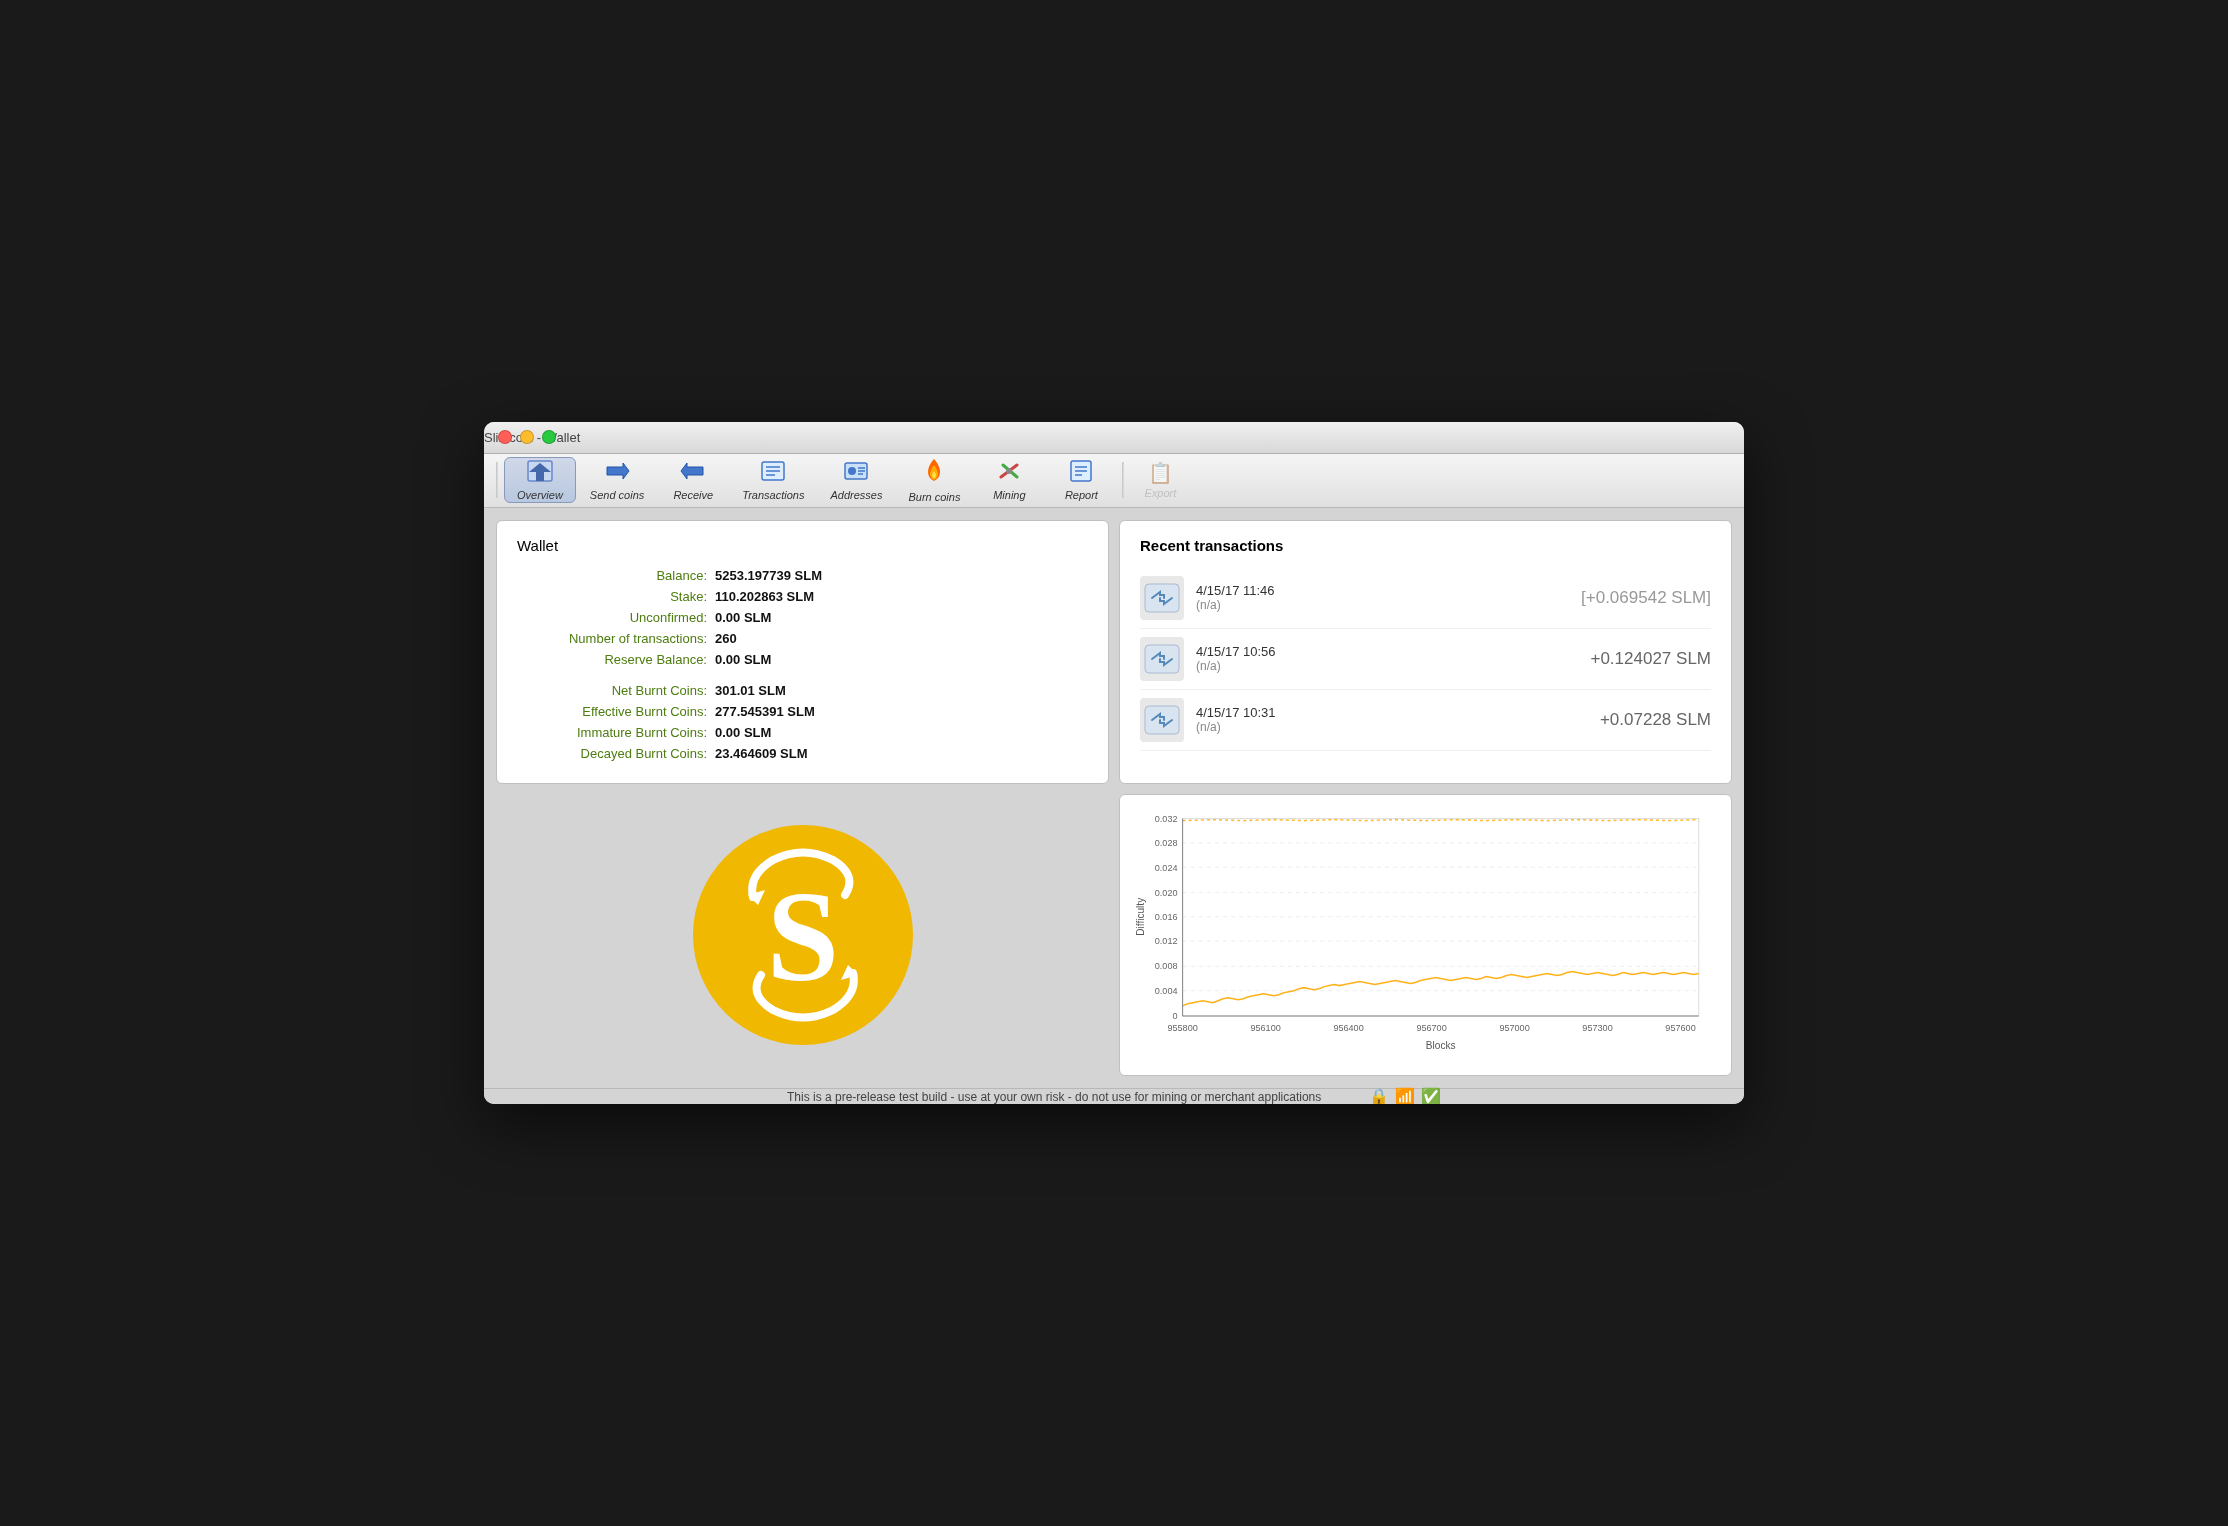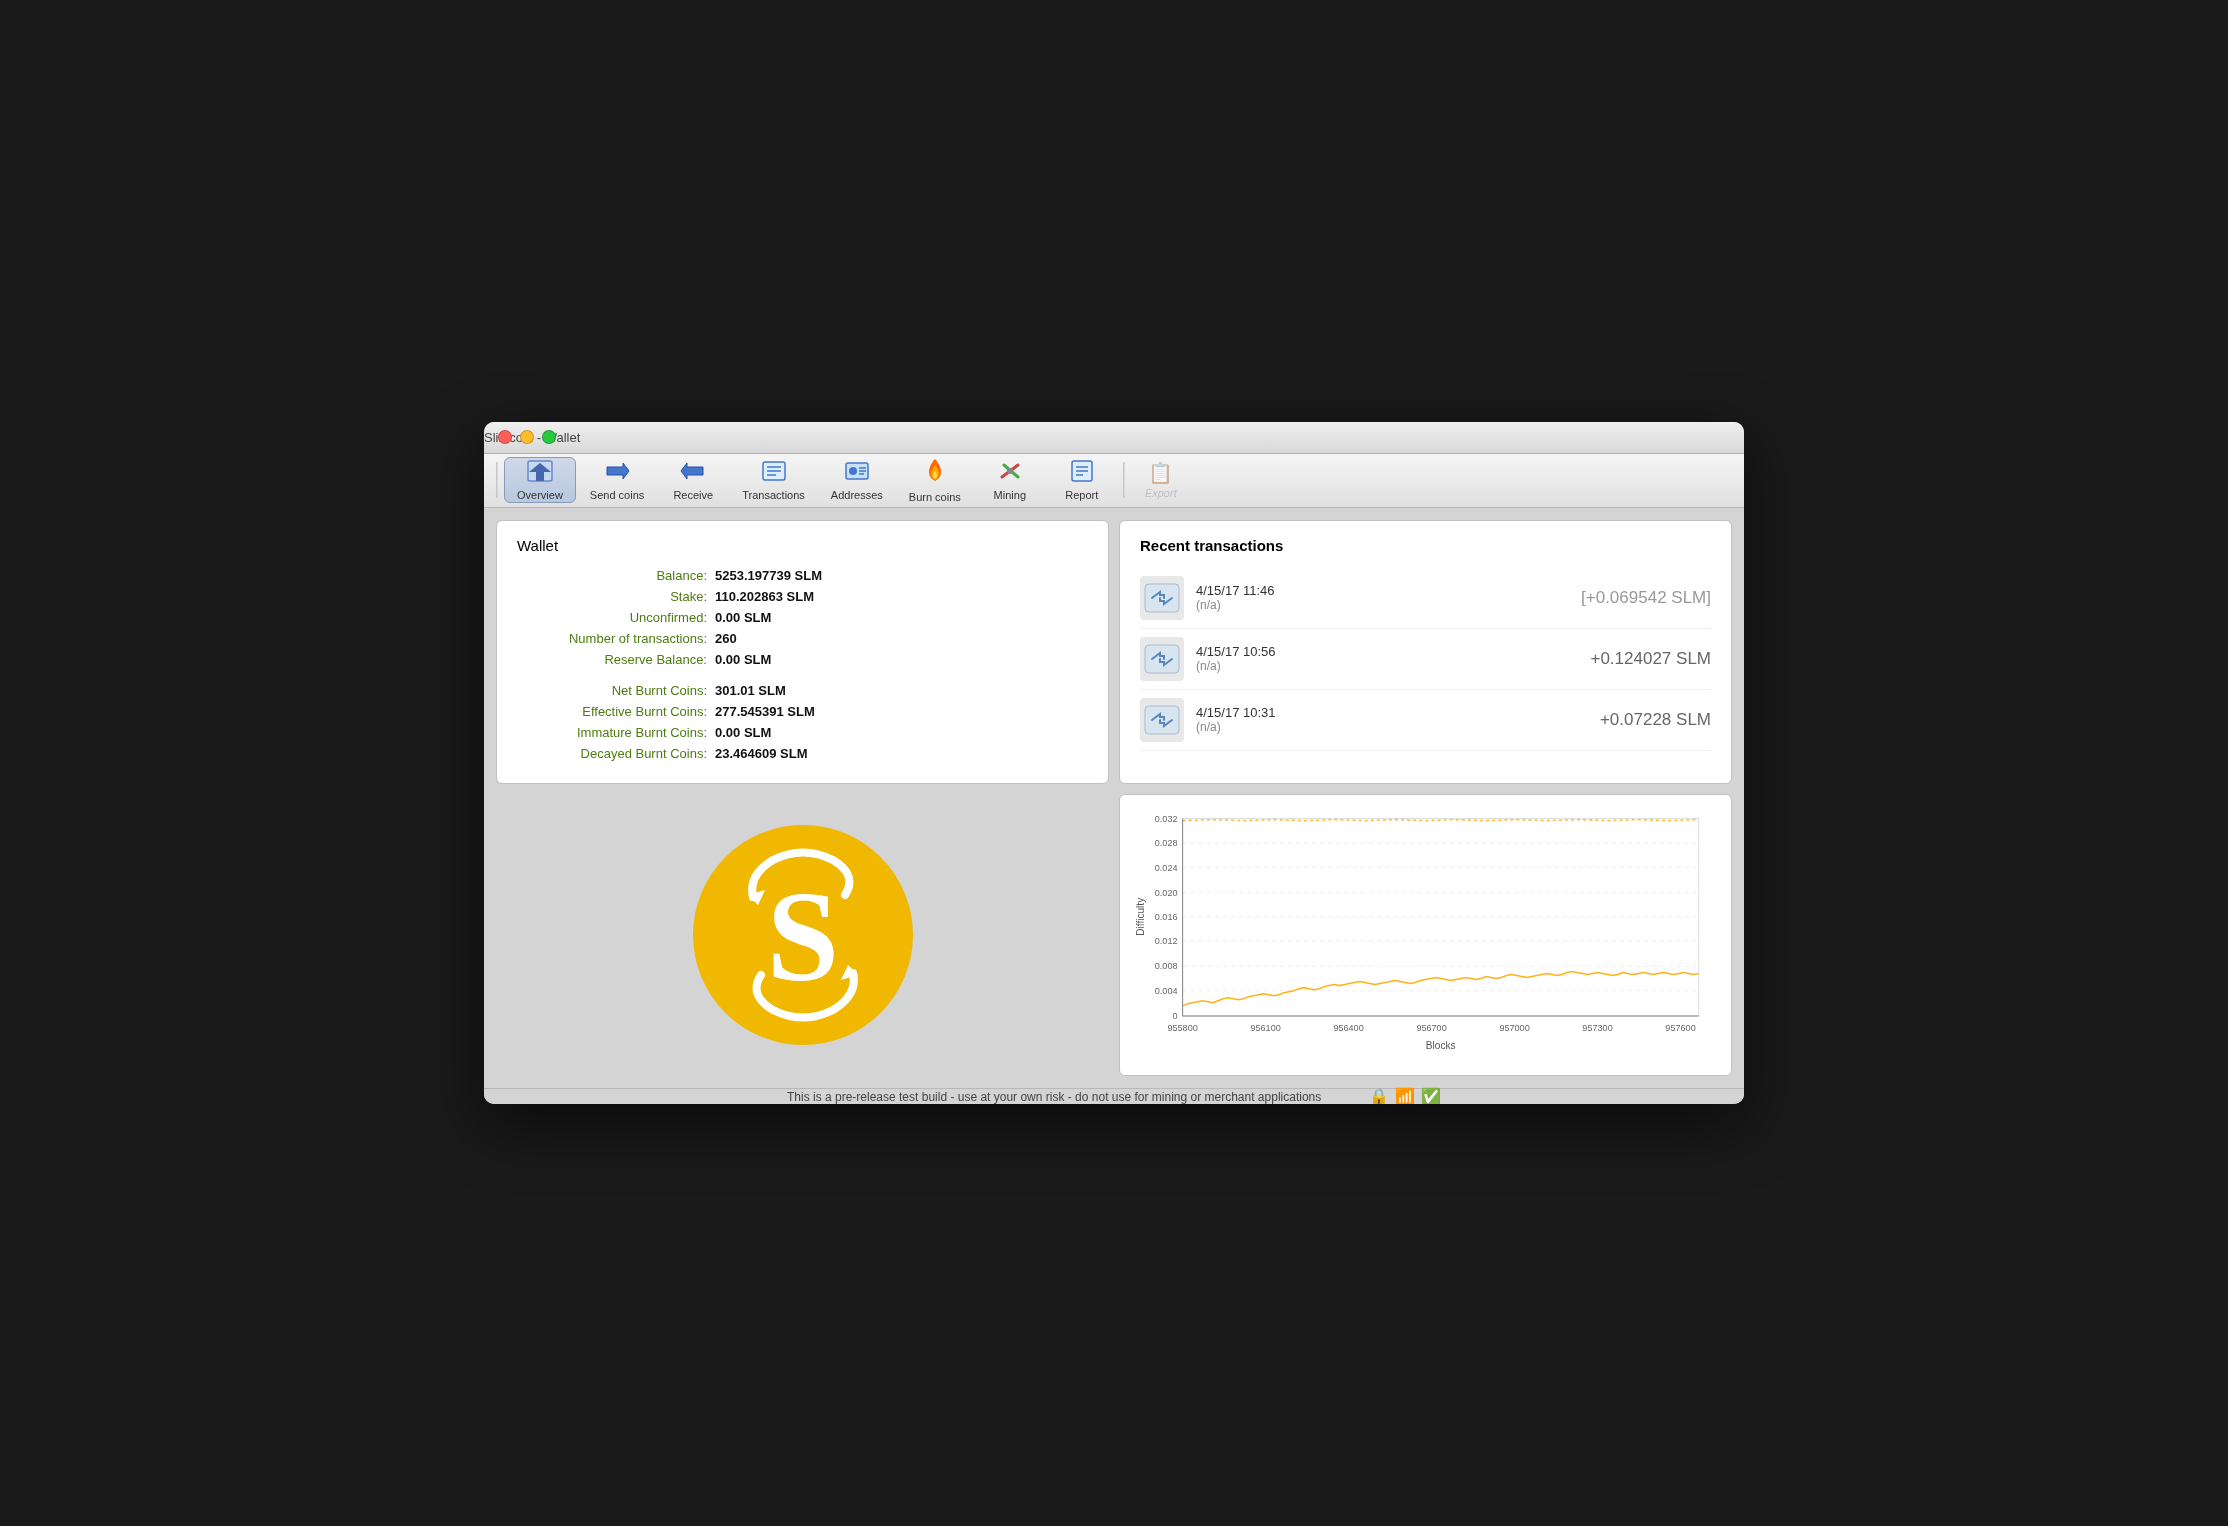--- a/index.html
+++ b/index.html
@@ -69,20 +69,21 @@
       align-items: center;
       justify-content: center;
       padding: 4px 12px;
       border-radius: 6px;
       cursor: pointer;
       min-width: 70px;
       height: 46px;
       gap: 2px;
       border: none;
       background: transparent;
+      font-style: italic;
     }
     .toolbar-btn.active {
       background: linear-gradient(to bottom, #d0d8e8, #b8c8e0);
       border: 1px solid #8899bb;
     }
     .toolbar-btn .icon { font-size: 22px; line-height: 1; }
     .toolbar-btn .label { font-size: 11px; color: #333; }
     .content {
       padding: 12px;
       display: grid;

